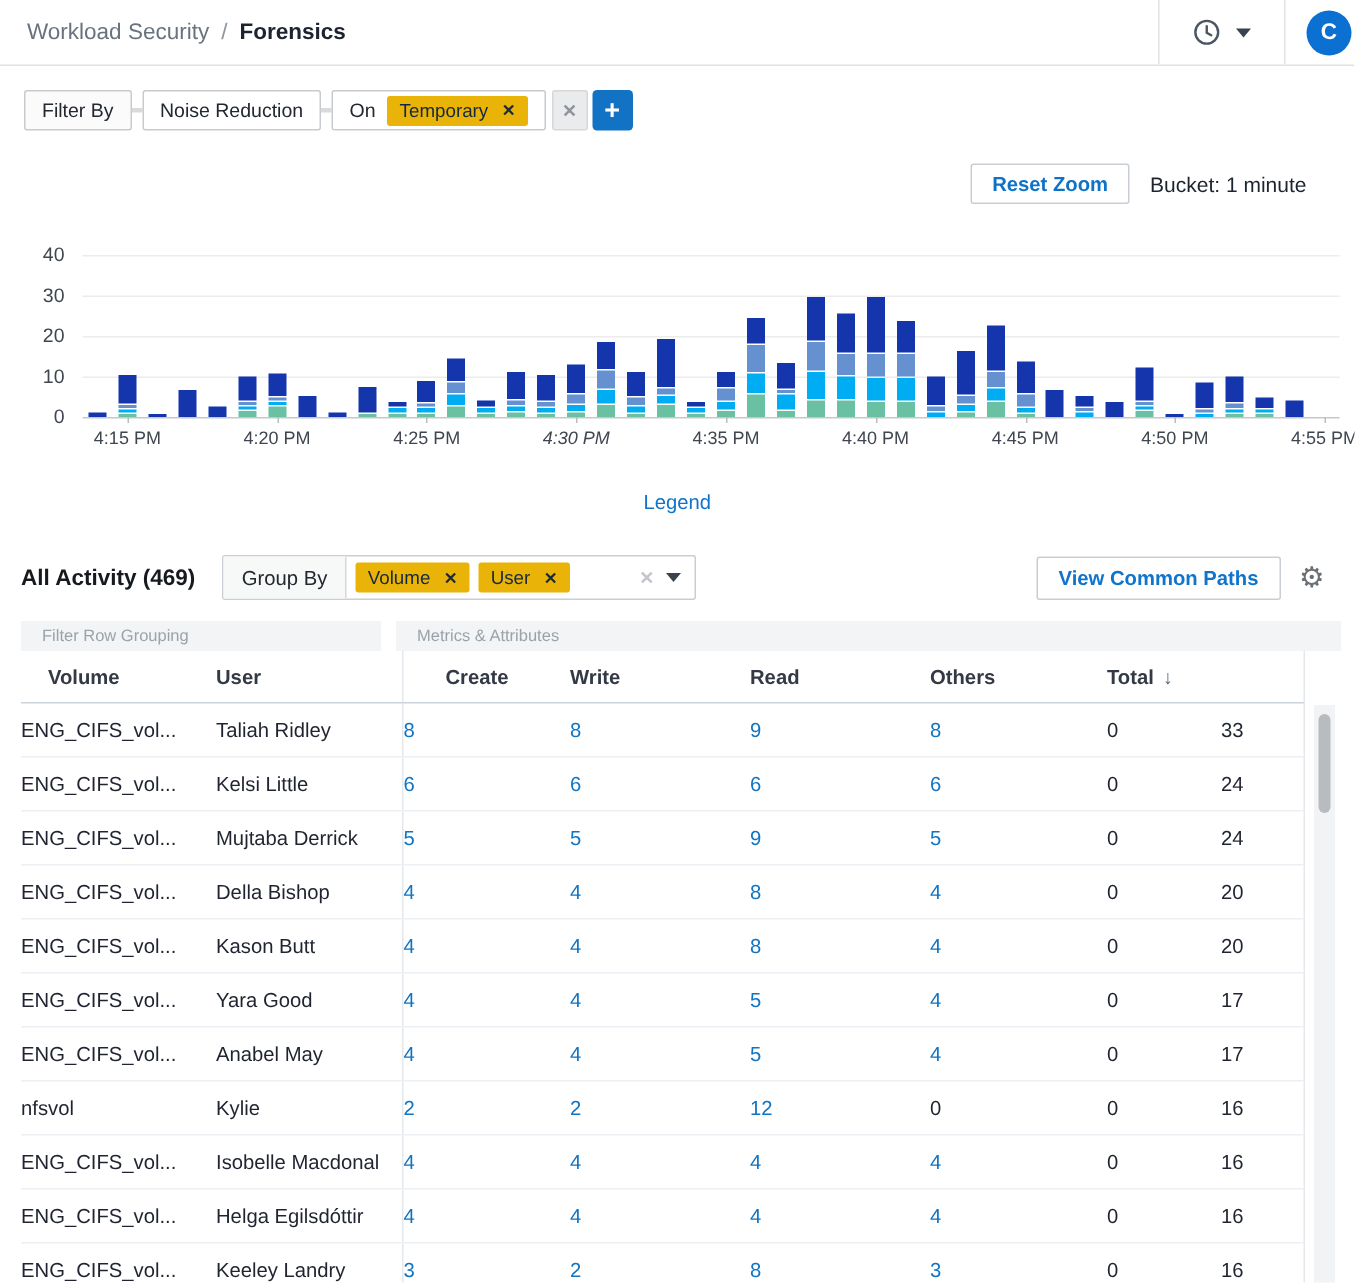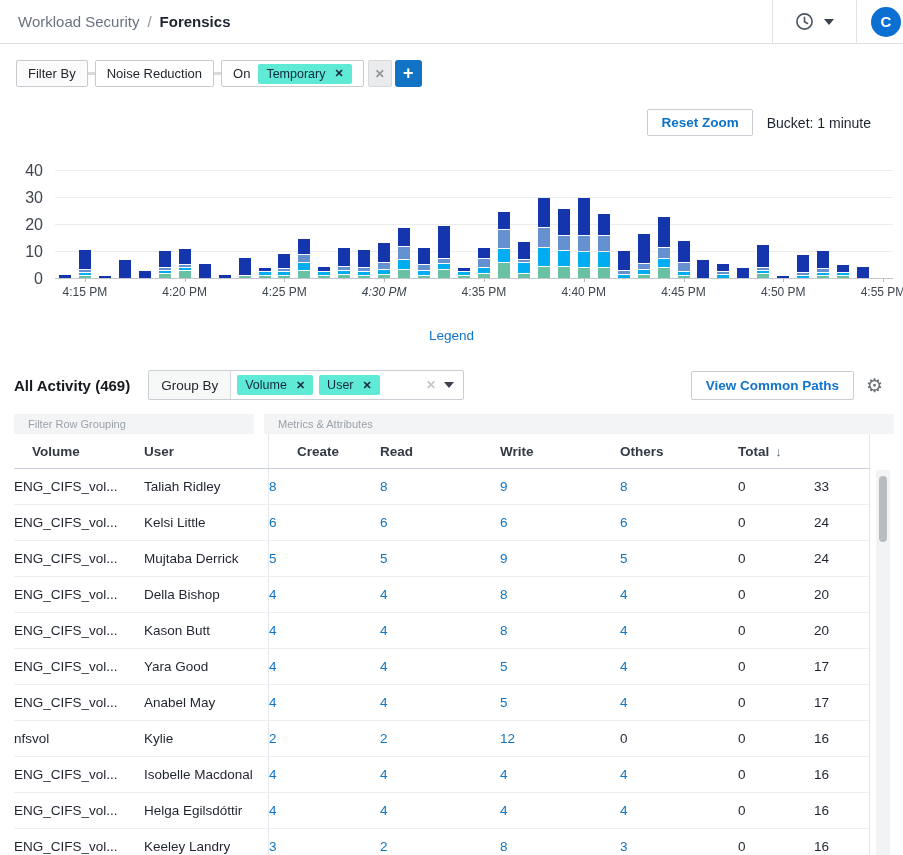--- a/index.html
+++ b/index.html
@@ -18,38 +18,38 @@
   .caret-down { width:0; height:0; border-left:5px solid transparent; border-right:5px solid transparent; border-top:6px solid #39424e; }
   .avatar { width:30px; height:30px; border-radius:50%; background:#0b70d1; color:#fff; font-weight:bold;
     font-size:15px; display:flex; align-items:center; justify-content:center; margin:0 2px 0 14px; }
 
   
   .filterbar { margin:16px 0 0 16px; display:flex; align-items:center; height:27px; }
   .fbox { height:27px; display:flex; align-items:center; padding:0 11px; border:1px solid #c7cbd0;
     border-radius:2px; font-size:13px; background:#fbfbfb; color:#23282e; }
   .fbox.white { background:#fff; }
   .connector { width:7px; height:3px; background:#d9dadb; }
-  .chip { background:#5eead4; border-radius:2px; padding:3px 8px; font-size:12.5px; color:#14293f;
+  .chip { background:#eab308; border-radius:2px; padding:3px 8px; font-size:12.5px; color:#14293f;
     display:flex; align-items:center; gap:9px; margin-left:8px; }
   .chip .chip-x { font-size:11px; font-weight:bold; color:#1b2a3a; cursor:pointer; }
   .clear-box { width:24px; height:27px; background:#eaebec; border:1px solid #d6d8da; border-radius:2px;
     display:flex; align-items:center; justify-content:center; color:#8f959b; font-size:12px; font-weight:bold;
     margin-left:4px; cursor:pointer; }
   .add-btn { width:27px; height:27px; background:#1273c5; border-radius:3px; color:#fff; font-size:18px;
     display:flex; align-items:center; justify-content:center; margin-left:3px; cursor:pointer; font-weight:bold; }
 
   
   .chart-controls { margin:22px 32px 0 0; display:flex; justify-content:flex-end; align-items:center; gap:14px; }
   .reset-zoom { border:1px solid #c9cdd4; background:#fff; color:#0e73c8; font-weight:bold; font-size:13.5px;
     padding:5px 13px; border-radius:2px; cursor:pointer; font-family:inherit; }
   .bucket { font-size:14px; color:#1d2430; }
   .plot-wrap { position:relative; margin:34px 10px 0 55px; height:108px; }
   .gridline { position:absolute; left:0; right:0; height:1px; background:#ececec; }
   .gridline.zero { background:#c4c8cc; }
-  .ylabel { position:absolute; left:-50px; width:38px; text-align:right; font-size:16px; color:#3f4650; }
+  .ylabel { position:absolute; left:-50px; width:38px; text-align:right; font-size:13px; color:#3f4650; }
   .slots { position:absolute; left:0; right:0; top:0; bottom:0; display:flex; }
   .slot { flex:1; position:relative; }
   .bar { position:absolute; left:50%; transform:translateX(-50%); bottom:0; width:12px;
     display:flex; flex-direction:column-reverse; gap:1px; }
   .seg { width:100%; }
   .xaxis { position:relative; margin:0 10px 0 55px; height:24px; }
   .xtick { position:absolute; top:0; width:1px; height:4px; background:#b9bdc2; }
   .xlabel { position:absolute; top:7px; transform:translateX(-50%); font-size:12px; color:#3f4650; white-space:nowrap; }
   .legend-row { text-align:center; margin-top:24px; }
   .legend-link { color:#0f74cc; font-size:13.5px; text-decoration:none; cursor:pointer; }
@@ -493,22 +493,22 @@
 
 <div class="table-wrap">
   <div class="band-row">
     <div class="band left">Filter Row Grouping</div>
     <div class="band right">Metrics &amp; Attributes</div>
   </div>
   <div class="grid8 hdr">
     <div class="cell first">Volume</div>
     <div class="cell">User</div>
     <div class="cell metrics-start">Create</div>
+    <div class="cell">Write</div>
     <div class="cell">Read</div>
-    <div class="cell">Write</div>
     <div class="cell">Others</div>
     <div class="cell">
       <span>Total</span><span class="sort-arrow">↓</span>
     </div>
   </div>
   <div id="tbody">
       <div class="grid8 trow">
         <div class="cell first">ENG_CIFS_vol...</div>
         <div class="cell">Taliah Ridley</div>
         <div class="cell metrics-start"><a class="num-link">8</a></div>

